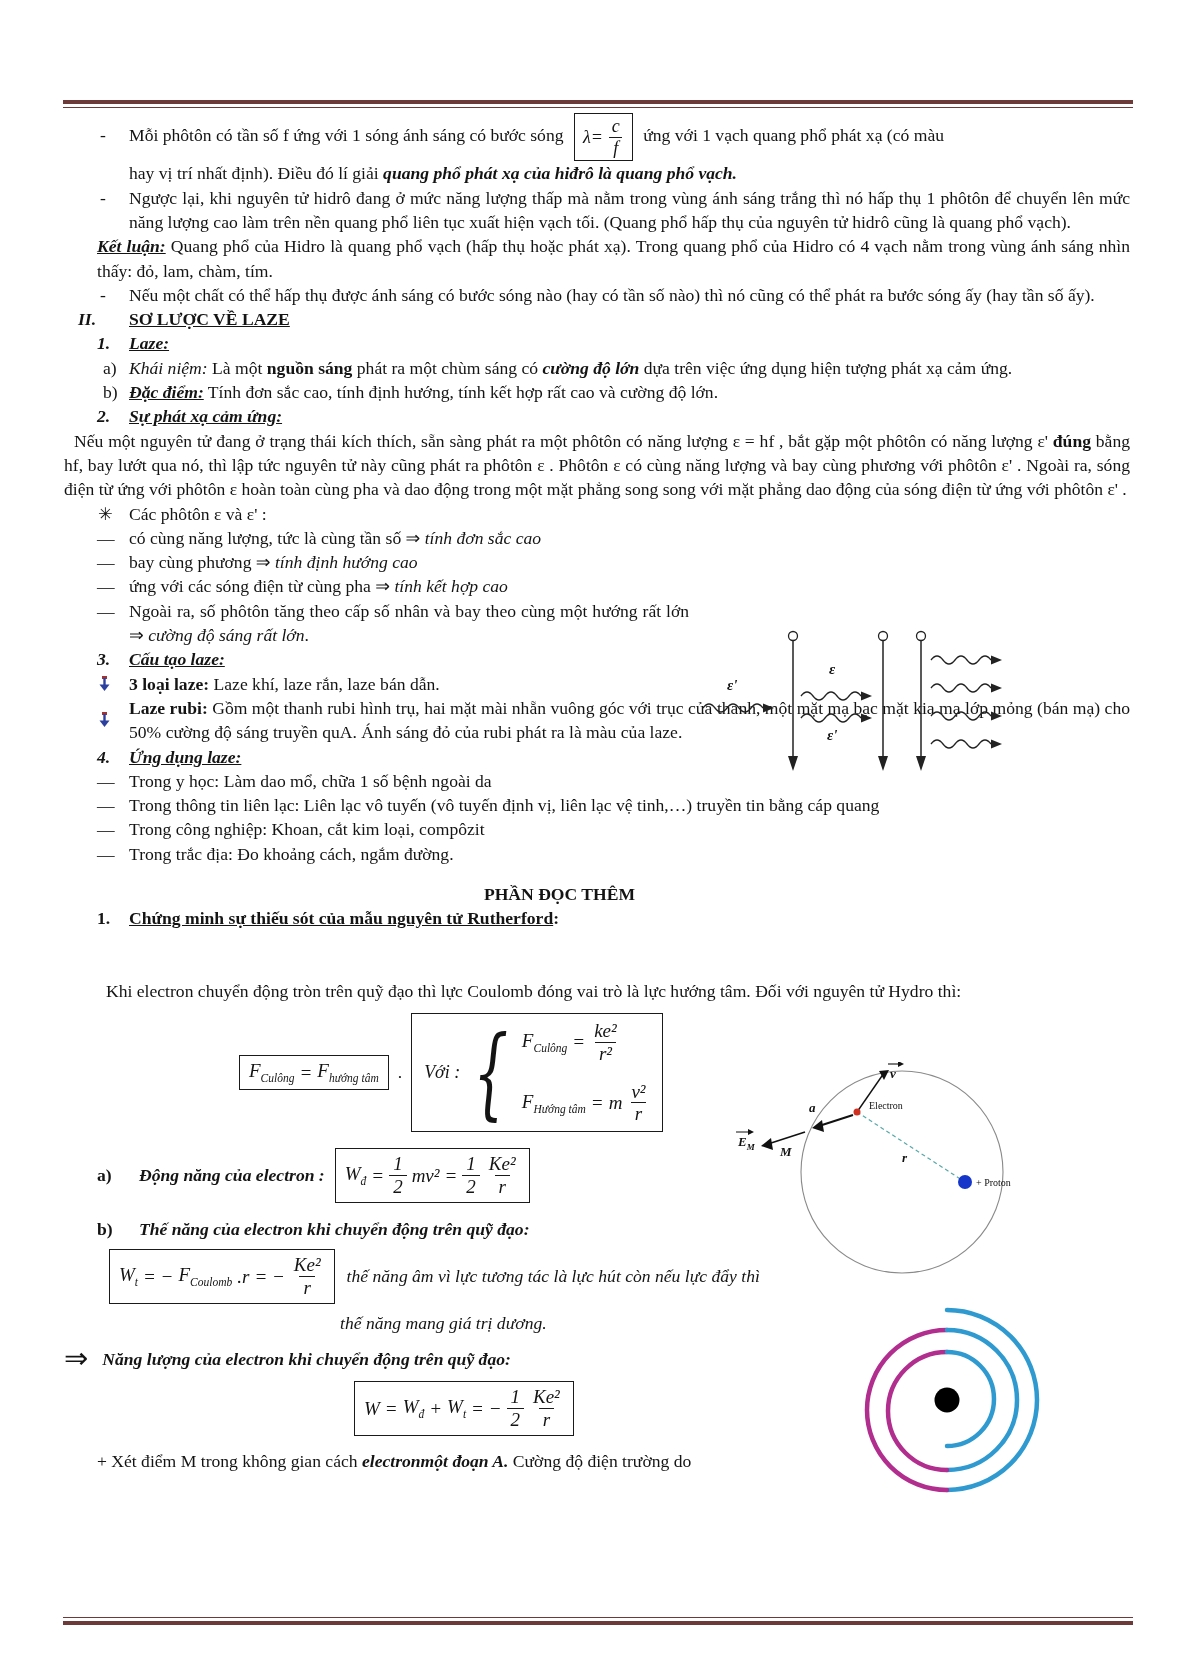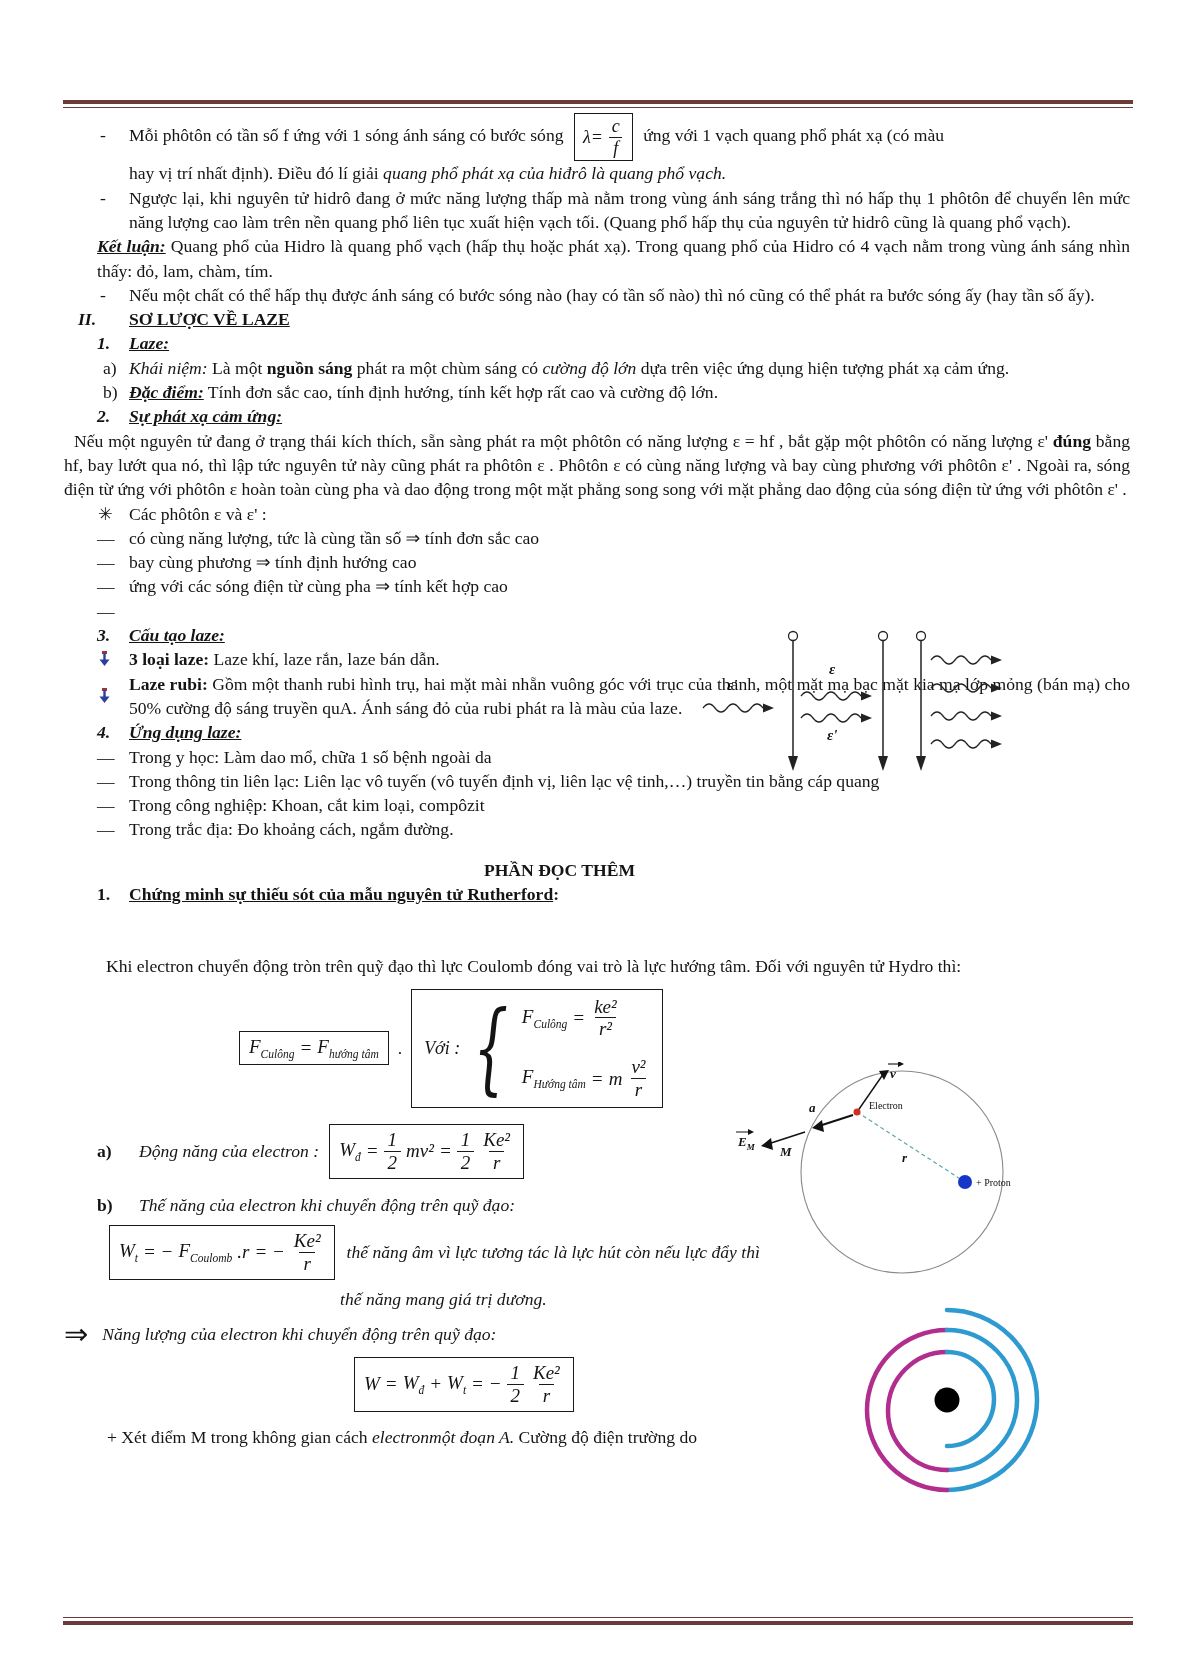--- a/index.html
+++ b/index.html
@@ -3,22 +3,22 @@
 <meta charset="utf-8">
 <style>
   html,body{margin:0;padding:0;background:#fff;}
   .page{position:relative;width:1191px;height:1672px;background:#fff;overflow:hidden;
         font-family:"Liberation Serif",serif;color:#141414;}
   .rule{position:absolute;left:63px;right:58px;}
   .rule.top{top:100px;height:3px;border-top:4px solid var(--rule,#6d3a3a);border-bottom:1.6px solid var(--rule,#6d3a3a);}
   .rule.bottom{top:1617px;height:3px;border-top:1.6px solid var(--rule,#6d3a3a);border-bottom:4px solid var(--rule,#6d3a3a);}
   .content{position:absolute;left:64px;top:113px;width:1066px;font-size:17.6px;line-height:24.3px;}
   p{margin:0;padding:0;}
-  .b{font-weight:700}.i{}
-  .bi{font-weight:400;font-style:italic}
+  .b{font-weight:700}.i{font-style:italic}
+  .bi{font-weight:700;font-style:italic}
   .biu{font-weight:700;font-style:italic;text-decoration:underline}
   .iu{font-style:italic;}
   .bu{font-weight:700;text-decoration:underline}
   .row{display:flex;align-items:baseline;}
   .bul{flex:none;width:65px;box-sizing:border-box;}
   .dash1 .bul{padding-left:36px;}
   .emd .bul{padding-left:33px;}
   .starl .bul{padding-left:34px;}
   .numl .bul{padding-left:33px;font-weight:700;font-style:italic;}
   .abl .bul{padding-left:39px;}
@@ -48,21 +48,21 @@
   .eqrow{display:flex;align-items:center;gap:5px;}
   .arow{display:flex;align-items:center;gap:10px;margin:16px 0 0 33px;}
   .arow .lab{font-weight:700;width:32px;flex:none;}
   .brow{margin-top:14px;}
   .wtrow{display:flex;align-items:center;gap:12px;margin:8px 0 0 45px;}
   .wtrow .note{font-style:italic;text-align:left;}
   .note2{font-style:italic;margin:7px 0 0 276px;}
   .improw{display:flex;align-items:center;gap:14px;margin-top:9px;}
   .bigimp{font-size:29px;line-height:1;}
   .wrow{margin:8px 0 0 290px;}
-  .final{margin:13px 0 0 43px;}
+  .final{margin:13px 0 0 33px;}
   
   .diagram{position:absolute;}
   .photon{left:693px;top:628px;}
   .photon text{font-family:"Liberation Serif",serif;font-size:15px;font-style:italic;font-weight:700;fill:#111;}
   .wave path{fill:none;stroke:#222;stroke-width:1.3px;}
   .wave polygon{fill:#222;}
   .vline{stroke:#222;stroke-width:1.5px;}
   .vhead{fill:#222;}
   .vcirc{fill:#fff;stroke:#222;stroke-width:1.3px;}
   .atom{left:712px;top:1062px;}
@@ -157,20 +157,21 @@
       <div class="row emd">
         <span class="bul">—</span>
         <p class="txt"><span> bay cùng phương ⇒ </span><span class="i">tính định hướng cao</span></p>
       </div>
       <div class="row emd">
         <span class="bul">—</span>
         <p class="txt"><span>ứng với các sóng điện từ cùng pha ⇒ </span><span class="i">tính kết hợp cao</span></p>
       </div>
       <div class="row emd">
         <span class="bul">—</span>
+        <p class="txt"><span>Ngoài ra, số phôtôn tăng theo cấp số nhân và bay theo cùng một hướng rất lớn ⇒ </span><span class="i">cường độ sáng rất lớn</span><span>.</span></p>
       </div>
     </div>
 
     <div class="row numl">
       <span class="bul">3.</span>
       <p class="txt"><span class="biu">Cấu tạo laze:</span></p>
     </div>
 
     <div class="row arrl">
       <span class="bul">

